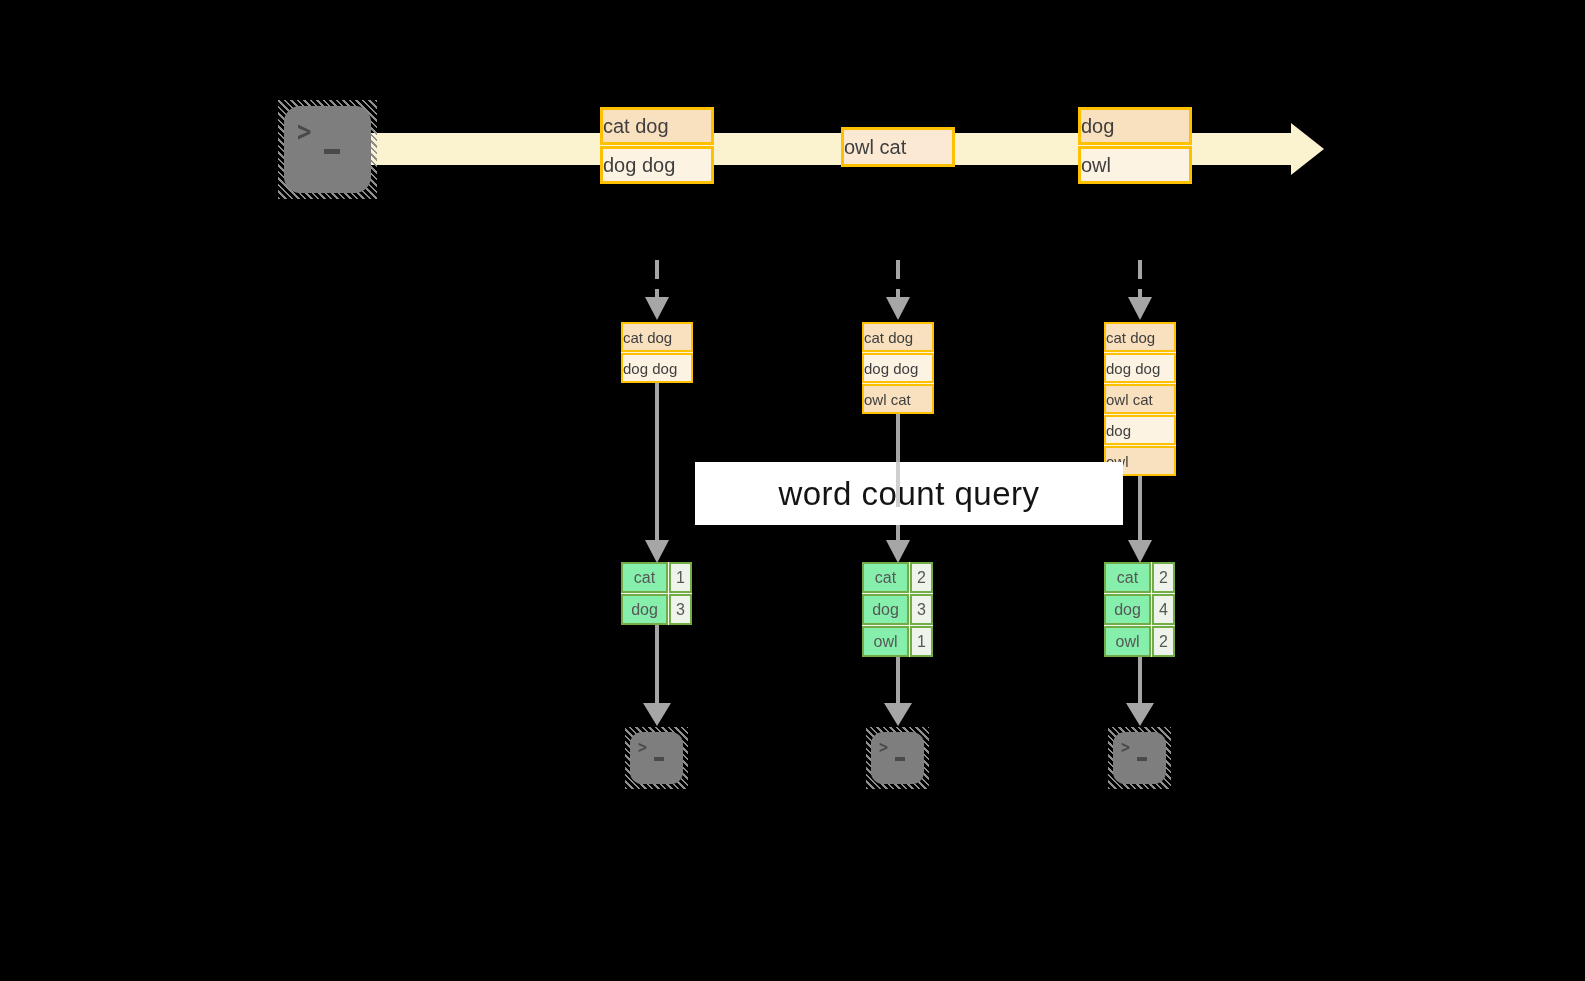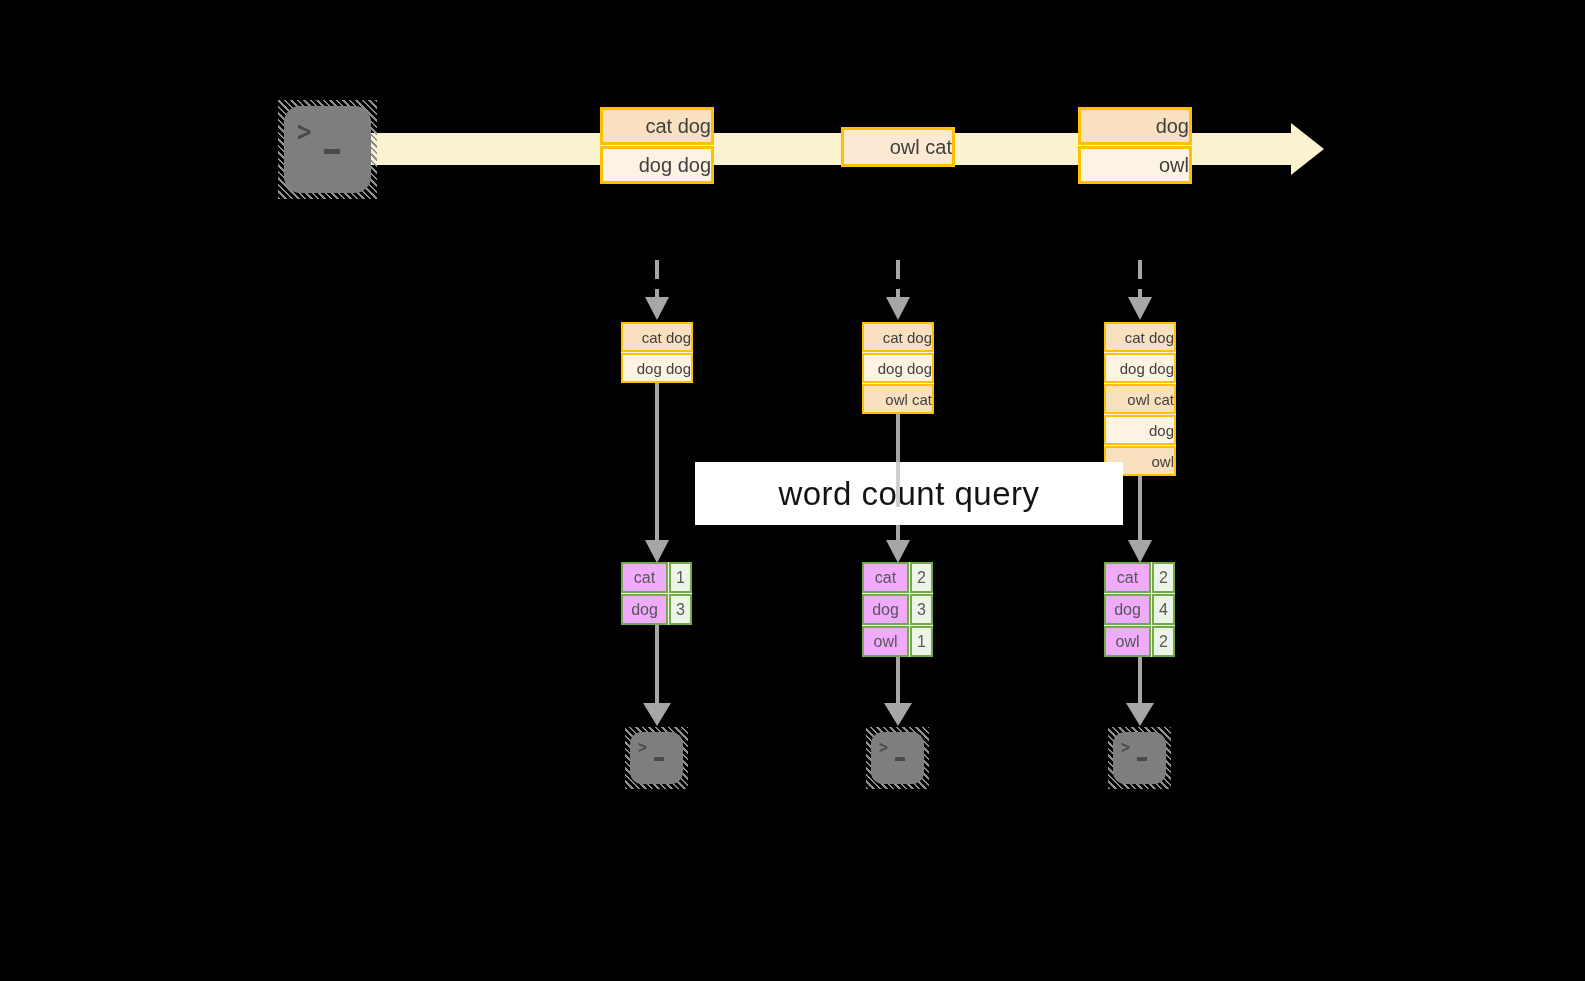--- a/index.html
+++ b/index.html
@@ -20,21 +20,21 @@
   }
   .termbox .uscore{position:absolute;background:#4A4A4A;}
 
   
   .stream-band{background:#FBF2CF;height:32px;z-index:1;}
   .stream-head{width:0;height:0;border-top:26px solid transparent;border-bottom:26px solid transparent;border-left:33px solid #FBF2CF;z-index:1;}
 
   
   .orows{display:flex;flex-direction:column;gap:1px;background:#FFF3DA;z-index:2;}
   .orow{
-    box-sizing:border-box;border:3px solid #FFC000;display:flex;align-items:center;justify-content:flex-end;
+    box-sizing:border-box;border:3px solid #FFC000;display:flex;align-items:center;justify-content:flex-start;
     color:#3F3F3F;
   }
   .stream-row{width:114px;height:38px;font-size:20px;}
   .stream-row-single{width:114px;height:40px;font-size:20px;}
   .stack-row{width:72px;height:30px;font-size:15px;border-width:2.5px;}
   .fill-peach{background:#F9E0BE;}
   .fill-cream{background:#FDF3E3;}
   .fill-peachlight{background:#FBE9D3;}
 
   
@@ -54,21 +54,21 @@
   }
   .querybox span{font-size:33px;font-weight:300;color:#141414;letter-spacing:0.5px;}
   .query-line-overlay{background:#CFCFCF;z-index:4;}
 
   
   .gtable{display:grid;grid-template-columns:47px 23px;gap:1px;background:#F3F7EF;z-index:2;}
   .gcell{
     box-sizing:border-box;border:2.5px solid #71AC46;display:flex;align-items:center;justify-content:center;
     height:31px;font-size:16px;color:#575757;
   }
-  .gword{background:#f0abfc;}
+  .gword{background:#86efac;}
   .gnum{background:#EFF4EA;}
 </style>
 </head>
 <body>
 
 <div id="canvas">
 
   <div class="abs stream-band" style="left:362px;top:133px;width:929px;"></div>
   <div class="abs stream-head" style="left:1291px;top:123px;"></div>
 

